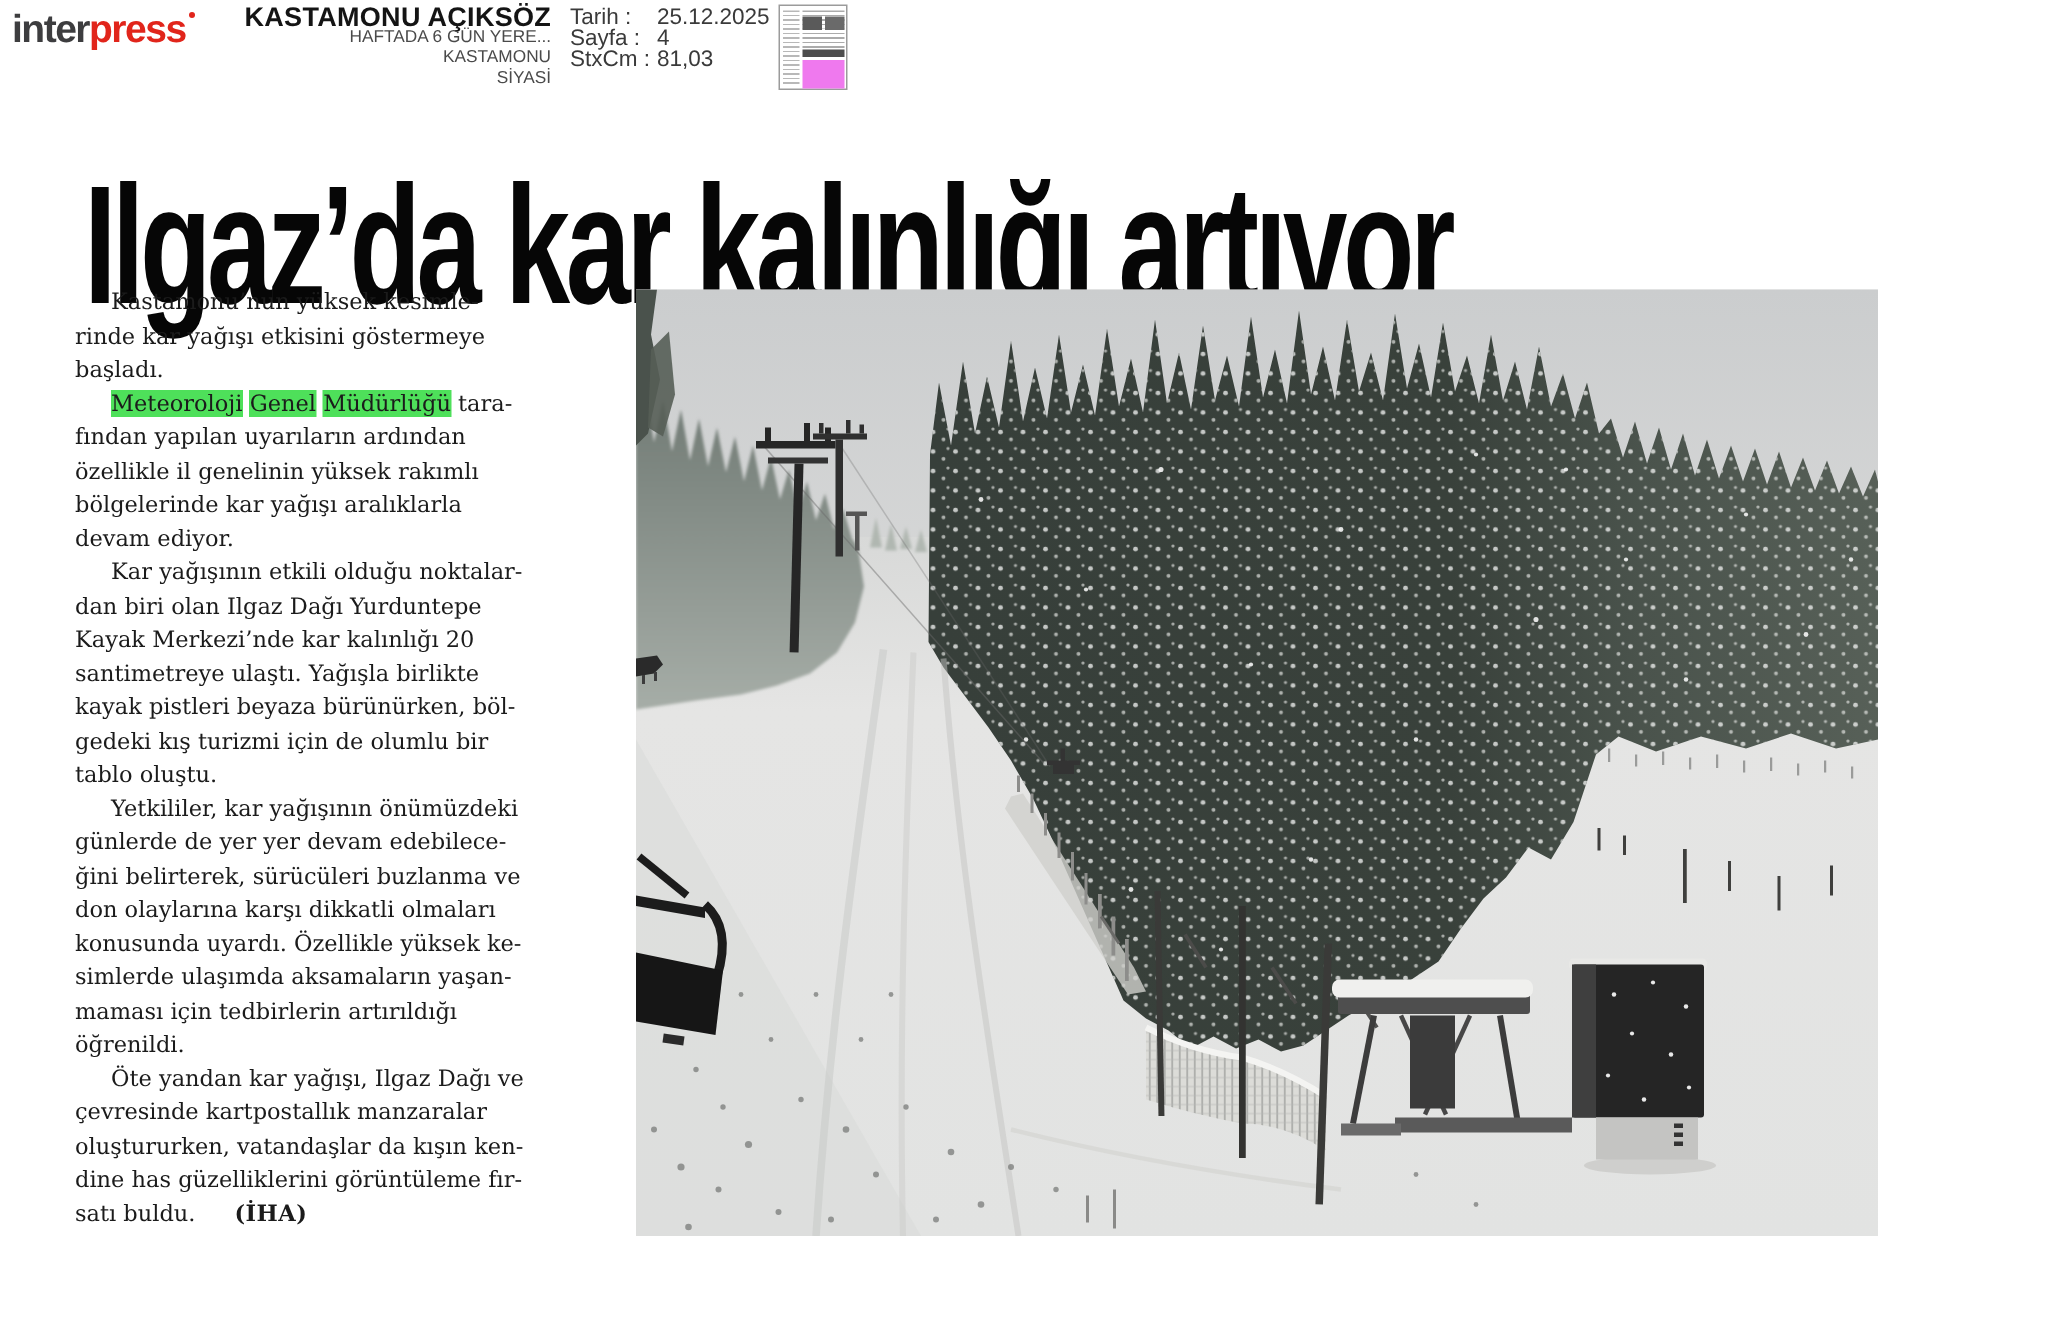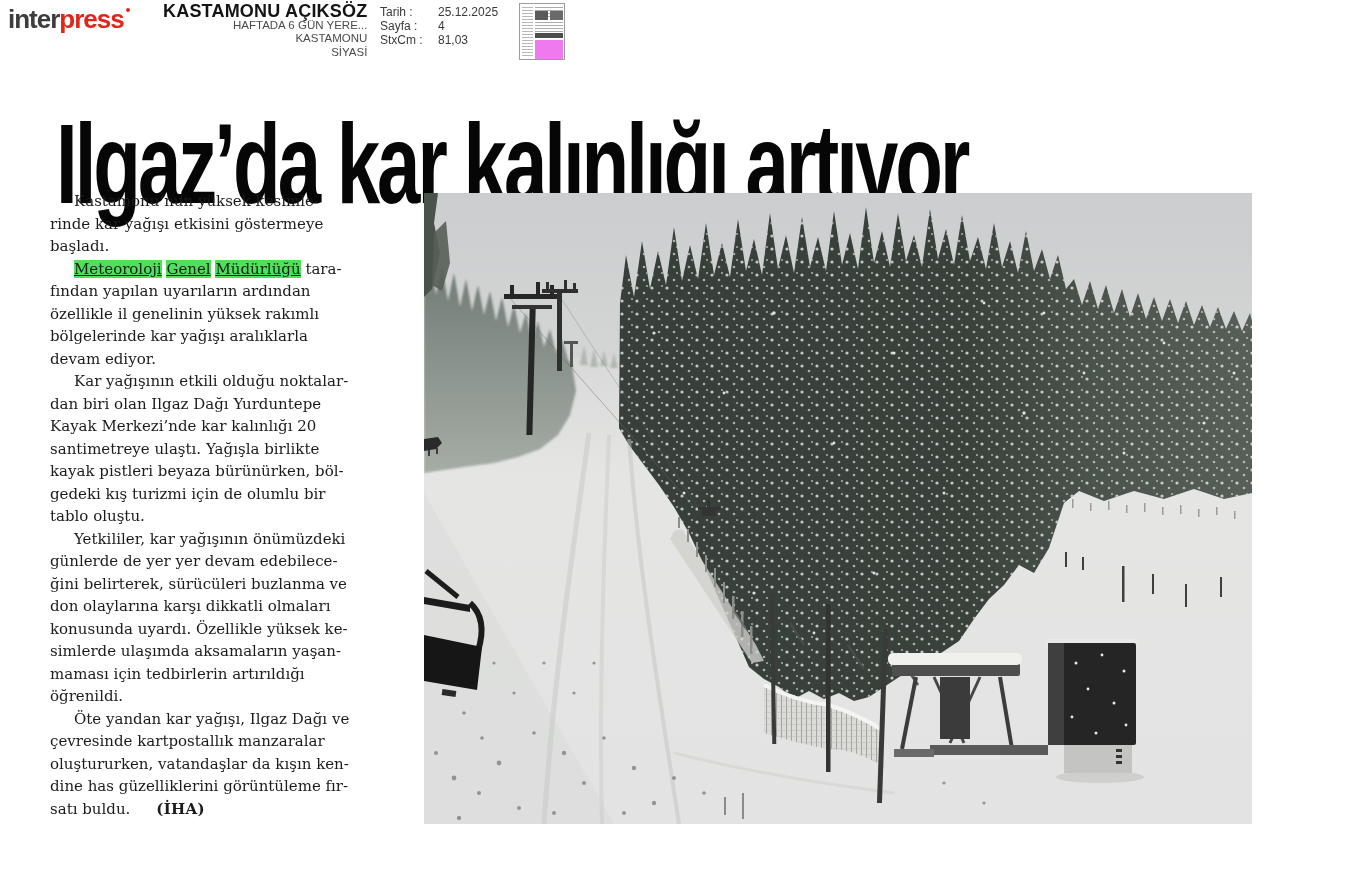--- a/index.html
+++ b/index.html
@@ -9,21 +9,21 @@
   
   .logo{position:absolute;left:8px;top:4px;font-size:26px;font-weight:bold;letter-spacing:-1px;white-space:nowrap;}
   .logo .p1{color:#3d3d3f;}
   .logo .p2{color:#e1251b;}
   .logo .tm{display:inline-block;width:4px;height:4px;background:#e1251b;border-radius:50%;vertical-align:top;margin:4px 0 0 2px;}
 
   .source{position:absolute;left:163px;top:5px;line-height:13.5px;}
   .source .name{font-size:18px;font-weight:bold;color:#141414;letter-spacing:.2px;}
   .source .sub{font-size:11.5px;color:#4a4a4a;text-align:right;}
 
-  .meta{position:absolute;left:380px;top:5px;font-size:12px;color:#3a3a3a;line-height:14px;}
+  .meta{position:absolute;left:380px;top:5px;font-size:15px;color:#3a3a3a;line-height:14px;}
   .meta .row{display:flex;}
   .meta .lbl{width:58px;}
   .meta .val{}
 
   .thumb{position:absolute;left:519px;top:3px;width:46px;height:57px;background:#ffffff;border:1px solid #9b9b9b;box-sizing:border-box;}
   .thumb .lines-l{position:absolute;left:2px;top:3px;width:11px;height:50px;
       background:repeating-linear-gradient(#b8b8b8 0 1px,transparent 1px 3px);}
   .thumb .lines-r{position:absolute;left:15px;top:3px;width:28px;height:12px;
       background:repeating-linear-gradient(#ababab 0 1px,transparent 1px 3px);}
   .thumb .photo1{position:absolute;left:15px;top:7px;width:13px;height:9px;background:#5a5a5a;}
@@ -36,21 +36,21 @@
   
   .headline{position:absolute;left:56px;top:68px;width:1212px;height:110px;margin-top:40px;}
   .headline-text{display:inline-block;font-family:"Liberation Sans",sans-serif;font-weight:bold;
       font-size:104px;line-height:1;letter-spacing:-4px;white-space:nowrap;color:#060606;
       transform:scale(0.75,1.08);transform-origin:left top;}
 
   
   .article{position:absolute;left:50px;top:190px;width:392px;
       font-family:"DejaVu Serif","Liberation Serif",serif;font-size:15px;line-height:22.5px;color:#1b1b1b;}
   .para{margin:0;text-indent:24px;white-space:pre-line;}
-  .hl{background:#4ee05a;text-decoration:underline;}
+  .hl{background:#4ee05a;}
   .agency{font-weight:bold;margin-left:26px;letter-spacing:.3px;}
 
   
   .photo{position:absolute;left:424px;top:193px;width:828px;height:631px;background:#d2d3d3;}
   .photo svg{display:block;}
 </style>
 </head>
 <body>
 
 <div id="page">

